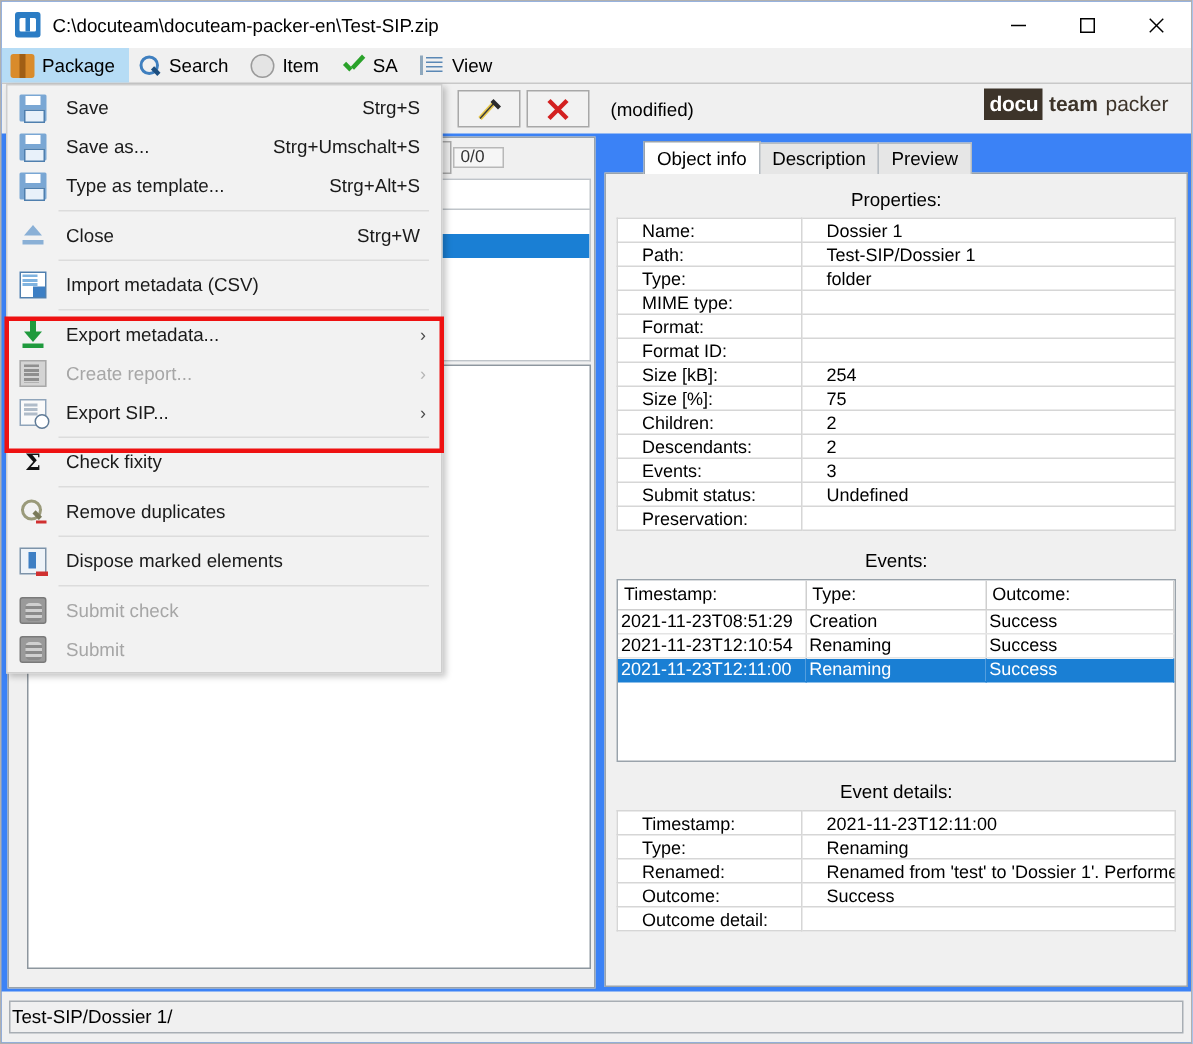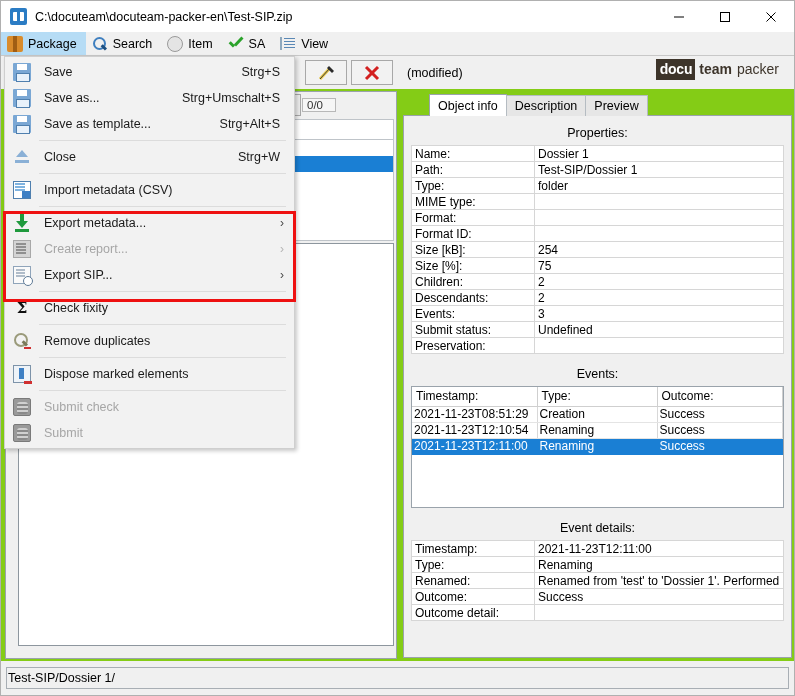--- a/index.html
+++ b/index.html
@@ -8,21 +8,21 @@
     width: 795px; height: 696px;
     overflow: hidden;
     font-family: "Liberation Sans", sans-serif;
     font-size: 12px;
     color: #000;
     background: #ffffff;
   }
   #app {
     position: relative;
     width: 795px; height: 696px;
-    background: #84cc16;
+    background: #3b82f6;
     border: 1px solid #b0b0b0;
     overflow: hidden;
   }
 
   
   #titlebar {
     position: absolute; left: 0; top: 0; width: 793px; height: 31px;
     background: #ffffff;
     display: flex; align-items: center;
   }
@@ -200,21 +200,21 @@
     text-align: center; font-size: 12.5px; margin: 4px 0 5px 0;
   }
   
   .kvtable {
     width: 100%; border-collapse: collapse;
     background: #ffffff; border: 1px solid #b4b4b4;
     table-layout: fixed;
   }
   .kvtable td {
     border: 1px solid #d6d6d6;
-    font-size: 12px; height: 16px; padding: 0 0 0 3px;
+    font-size: 12px; height: 16px; padding: 0 0 0 16px;
     white-space: nowrap; overflow: hidden;
   }
   .kvtable td.k { width: 123px; }
   
   .evwrap {
     background: #ffffff; border: 1px solid #9aa3ab;
     height: 122px; overflow: hidden;
   }
   .evtable { width: 100%; border-collapse: collapse; table-layout: fixed; }
   .evtable th {
@@ -618,21 +618,21 @@
       <span class="mlabel">Save</span>
       <span class="maccel">Strg+S</span>
     </div>
     <div class="mi">
       <span class="micon i-save"></span>
       <span class="mlabel">Save as...</span>
       <span class="maccel">Strg+Umschalt+S</span>
     </div>
     <div class="mi">
       <span class="micon i-save"></span>
-      <span class="mlabel">Save as template...</span>
+      <span class="mlabel">Type as template...</span>
       <span class="maccel">Strg+Alt+S</span>
     </div>
 
     <div class="msep"></div>
 
     <div class="mi">
       <span class="micon i-close"></span>
       <span class="mlabel">Close</span>
       <span class="maccel">Strg+W</span>
     </div>

